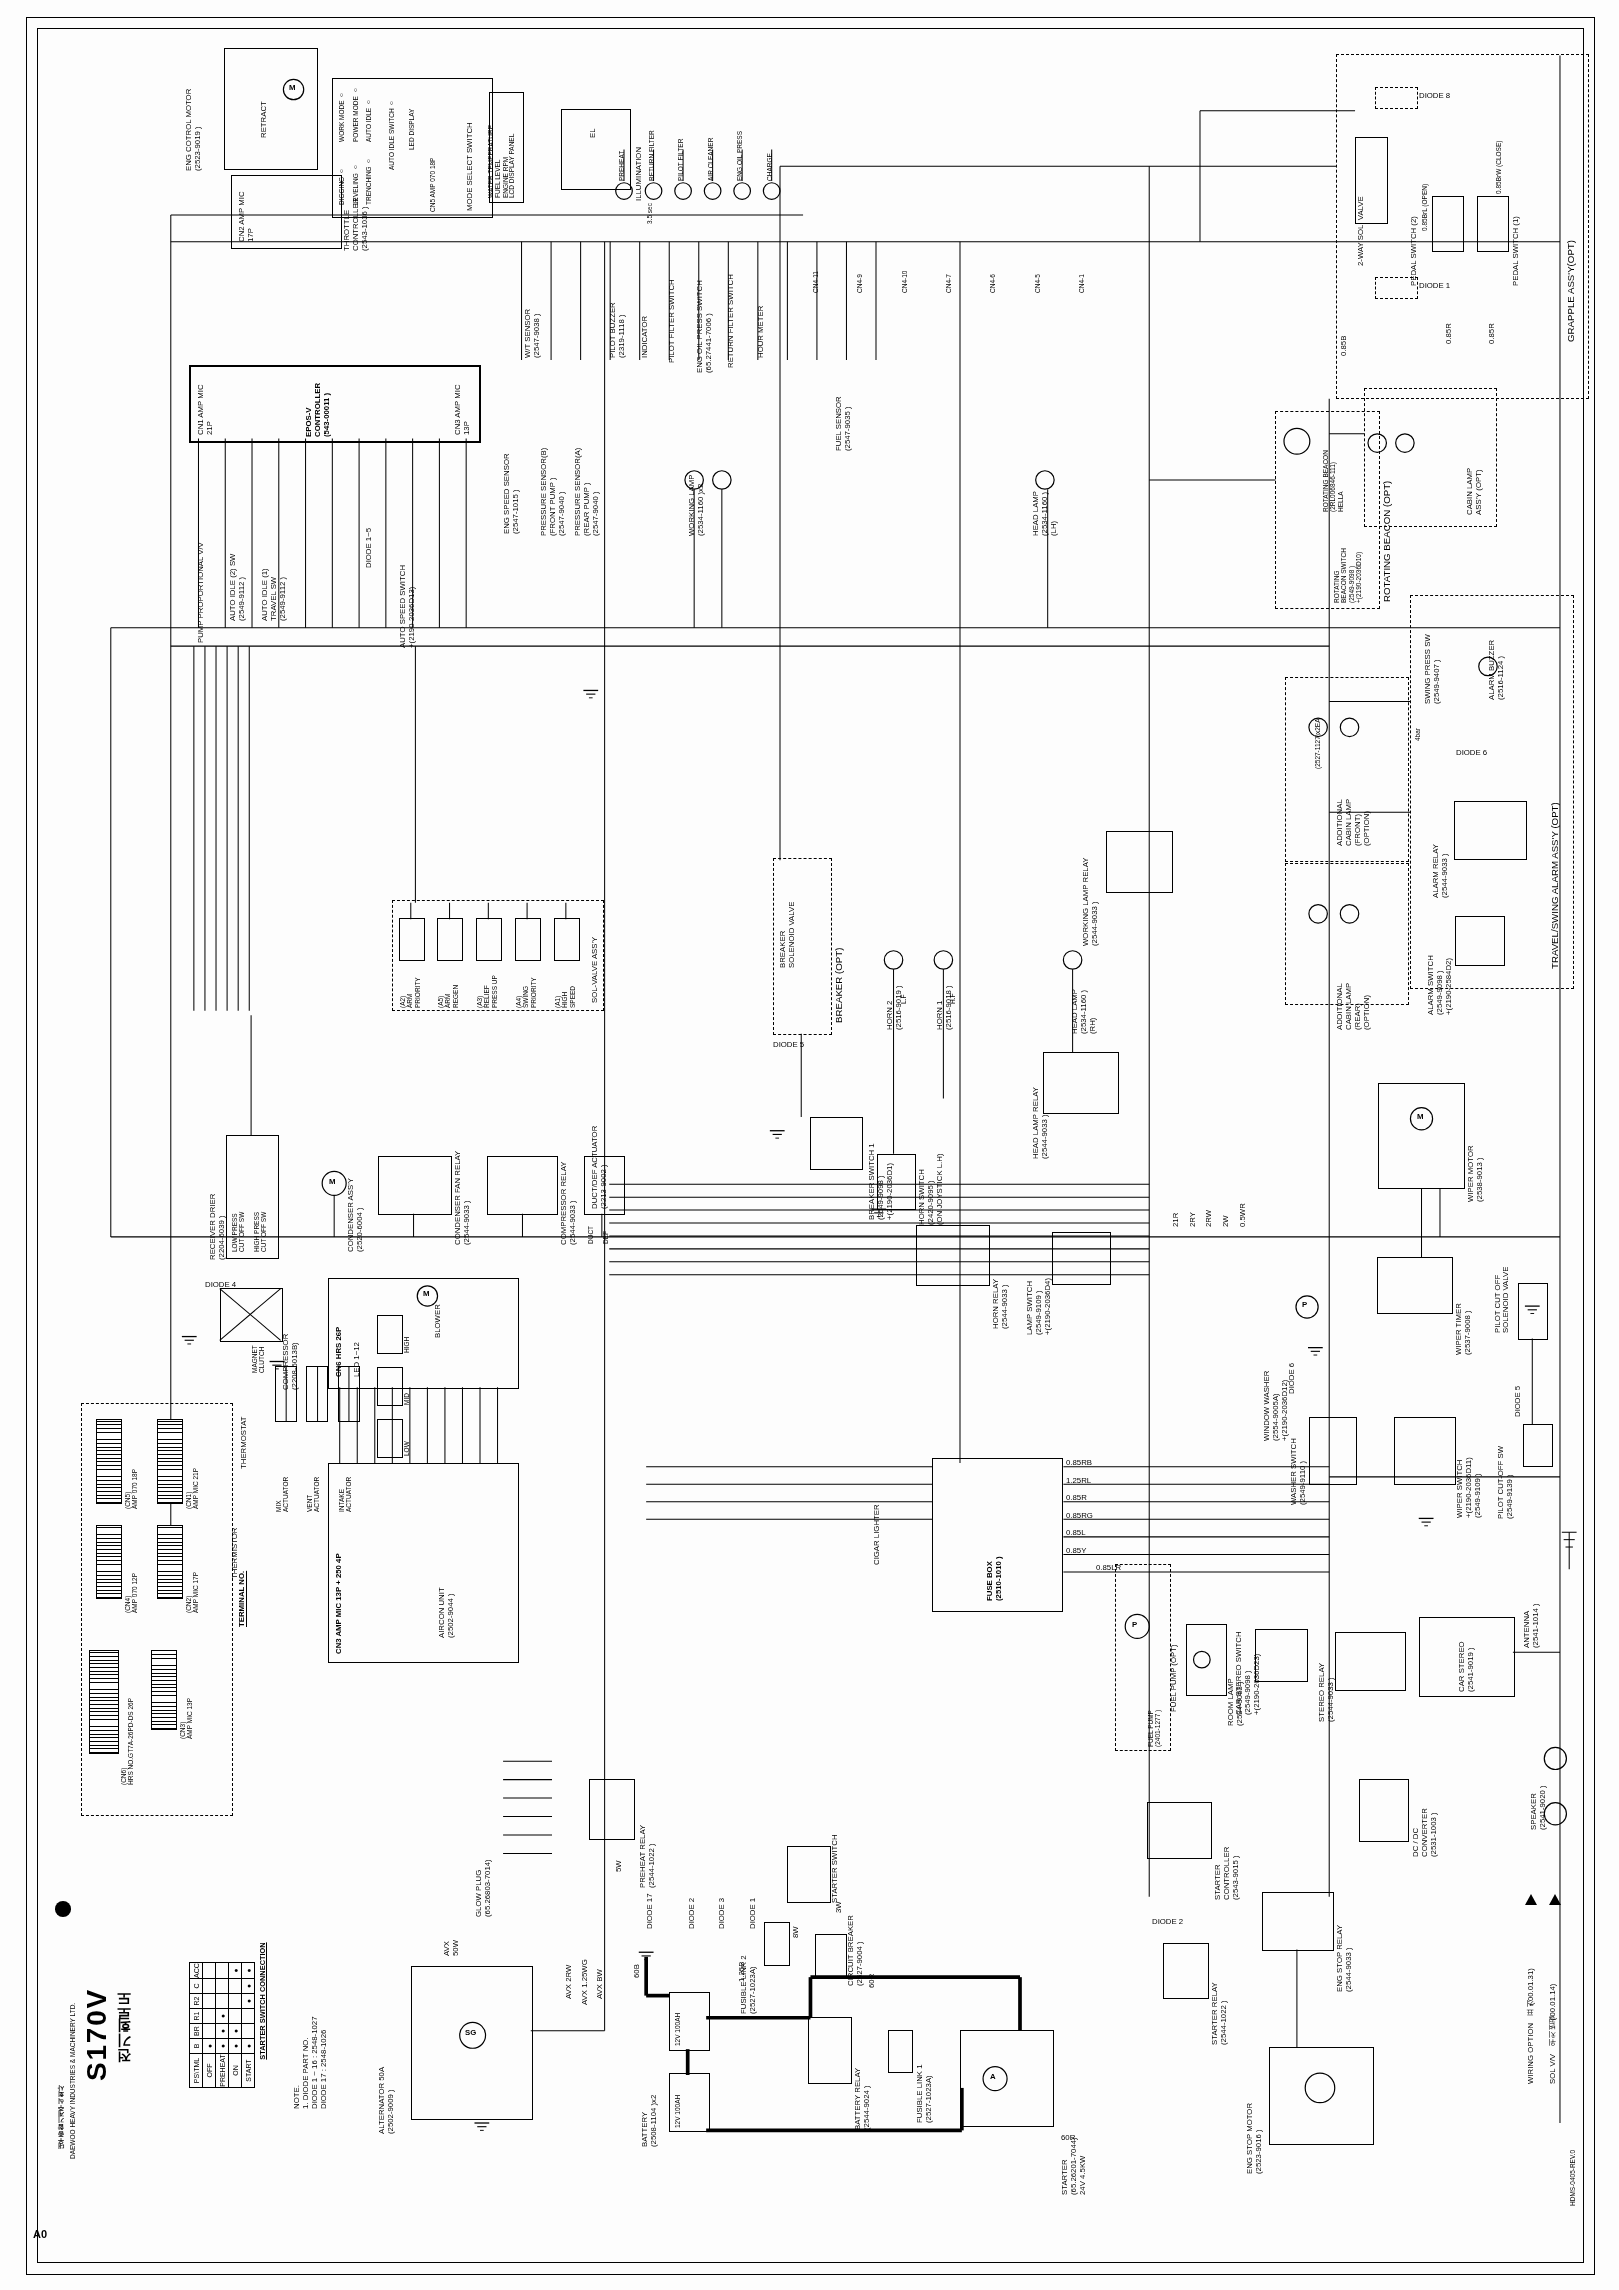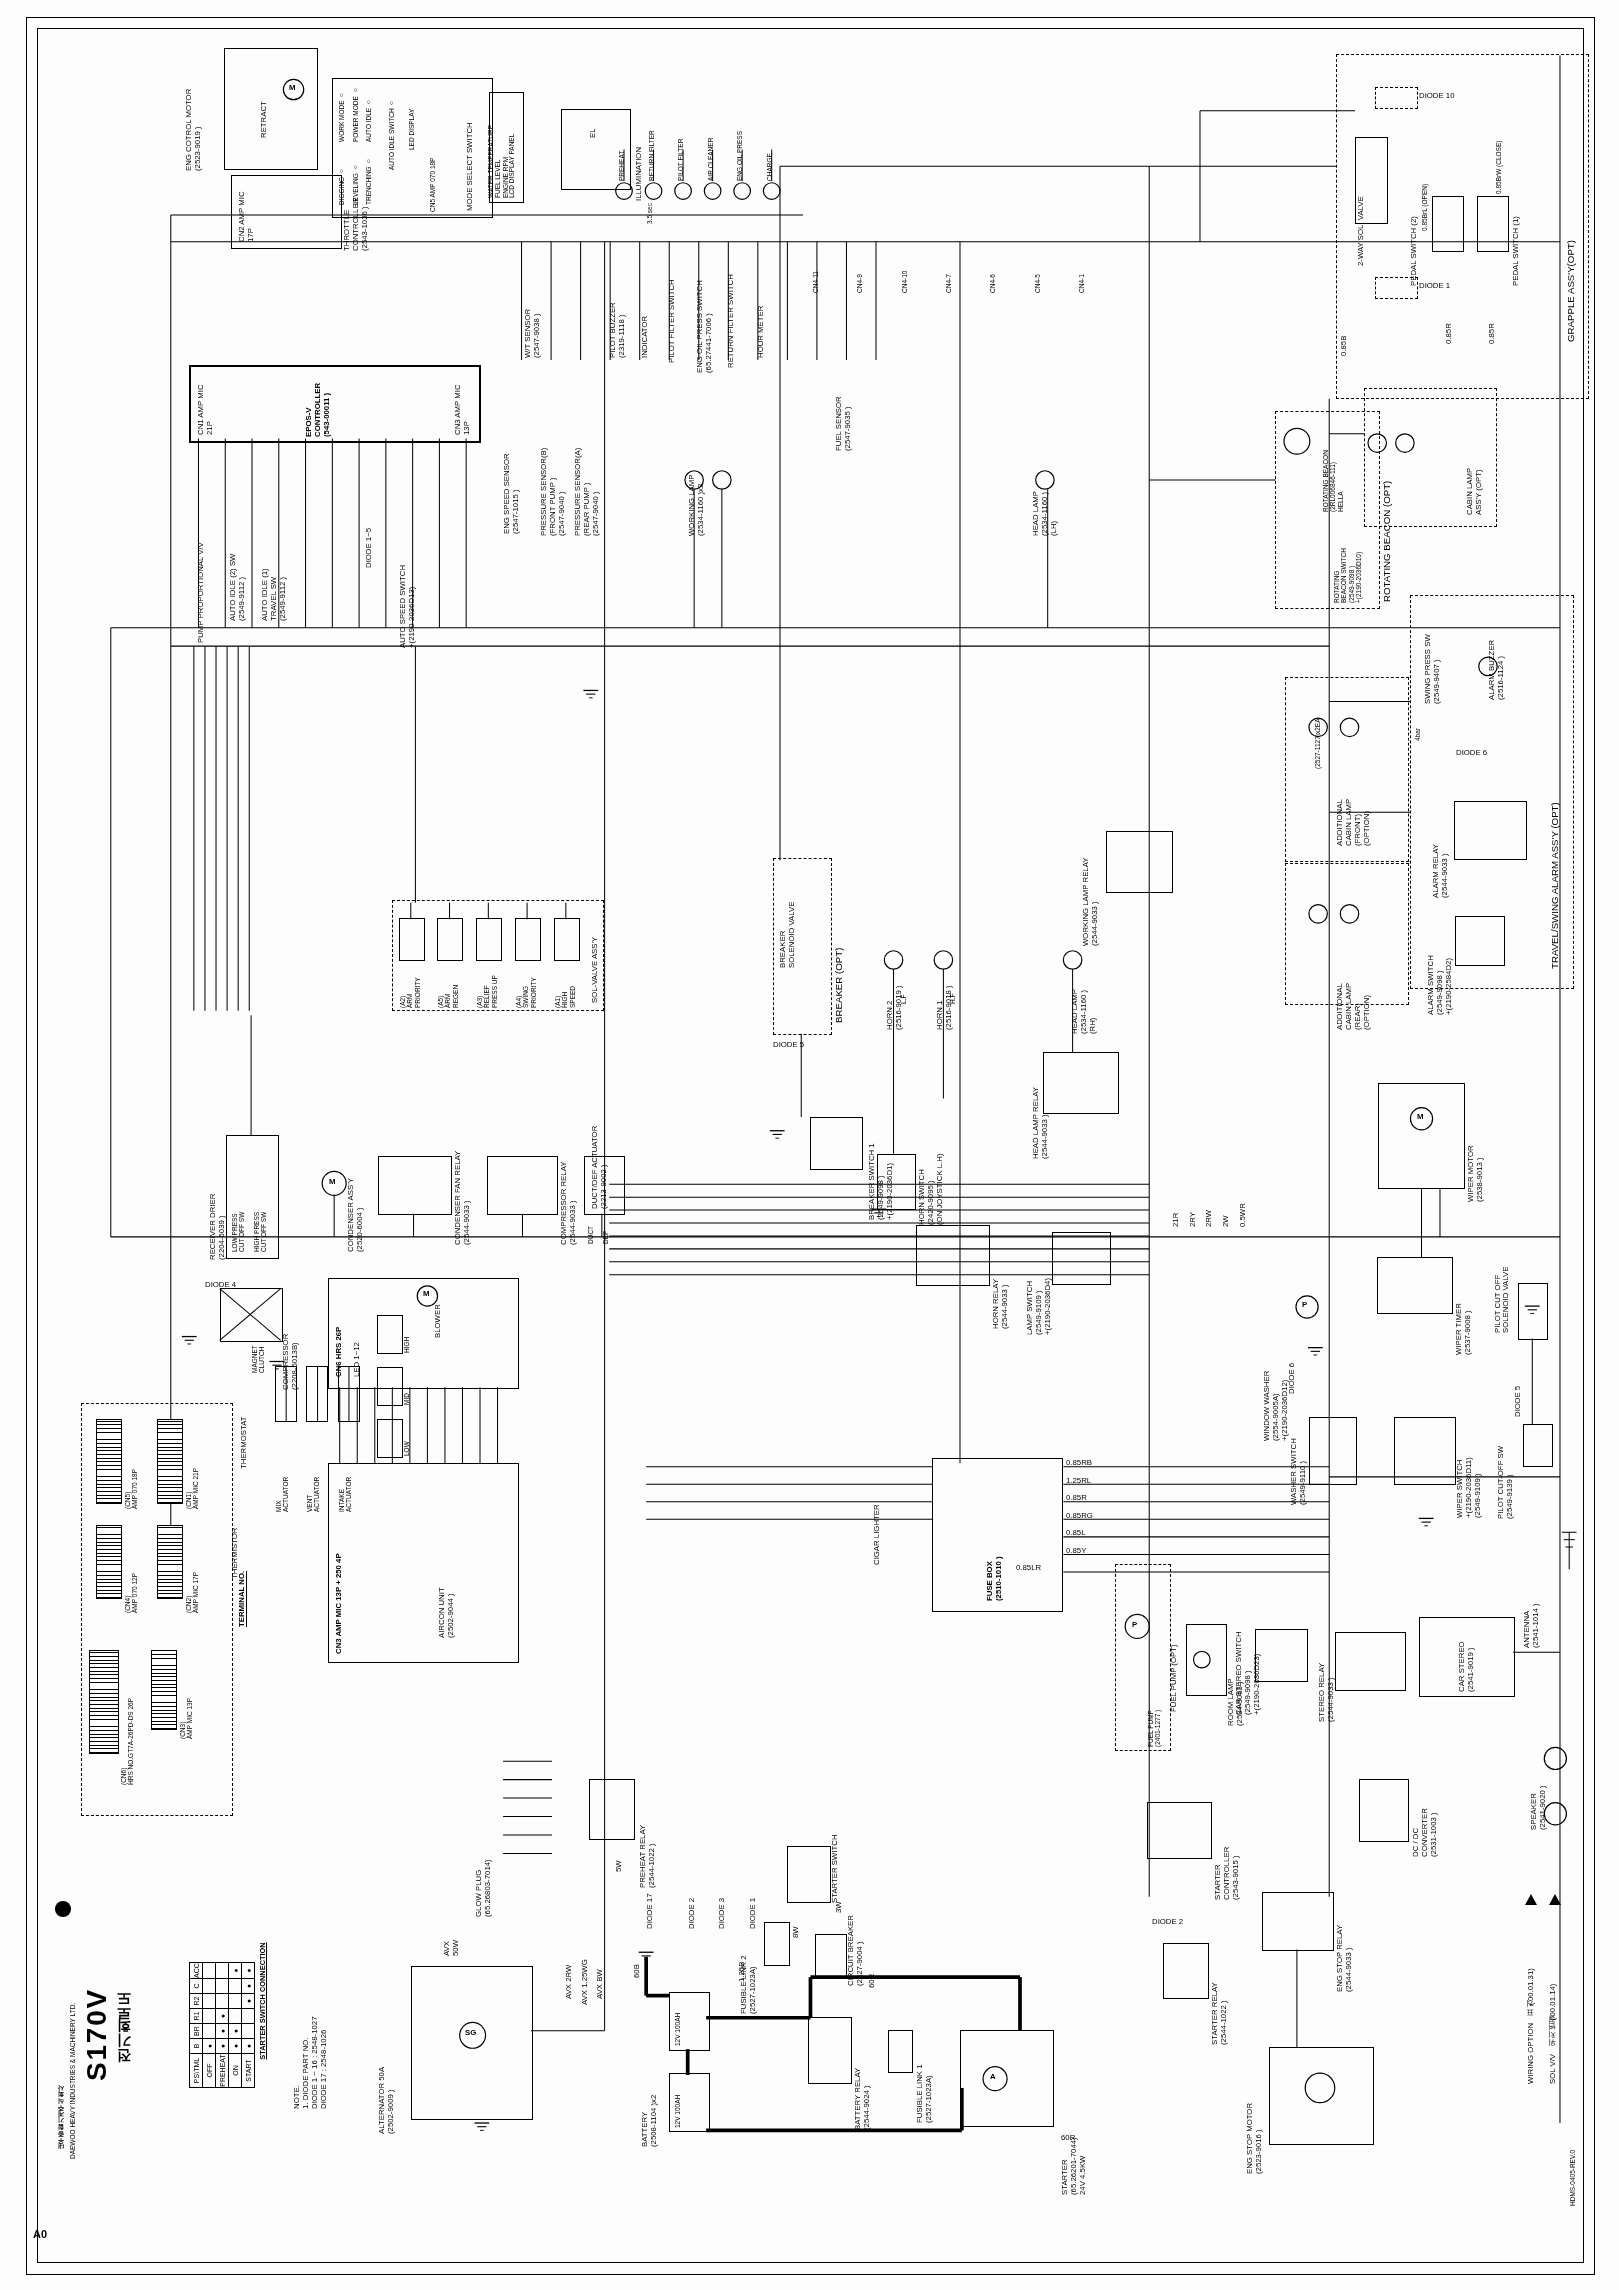--- a/index.html
+++ b/index.html
@@ -426,21 +426,21 @@
 
   <div class="box" style="left:932px;top:1458px;width:129px;height:152px"></div>
   <div class="lbl v b" style="left:986px;top:1467px;height:134px">FUSE BOX
 (2510-1010 )</div>
   <div class="lbl" style="left:1066px;top:1459px">0.85RB</div>
   <div class="lbl" style="left:1066px;top:1477px">1.25RL</div>
   <div class="lbl" style="left:1066px;top:1494px">0.85R</div>
   <div class="lbl" style="left:1066px;top:1512px">0.85RG</div>
   <div class="lbl" style="left:1066px;top:1529px">0.85L</div>
   <div class="lbl" style="left:1066px;top:1547px">0.85Y</div>
-  <div class="lbl" style="left:1016px;top:1564px">0.85LR</div>
+  <div class="lbl" style="left:1096px;top:1564px">0.85LR</div>
   <div class="lbl v" style="left:1172px;top:1183px;height:44px">21R</div>
   <div class="lbl v" style="left:1189px;top:1183px;height:44px">2RY</div>
   <div class="lbl v" style="left:1205px;top:1183px;height:44px">2RW</div>
   <div class="lbl v" style="left:1222px;top:1183px;height:44px">2W</div>
   <div class="lbl v" style="left:1239px;top:1183px;height:44px">0.5WR</div>
   <div class="lbl v" style="left:873px;top:1463px;height:102px">CIGAR LIGHTER</div>
 
   <div class="box dd" style="left:1115px;top:1564px;width:54px;height:185px"></div>
   <div class="lbl v" style="left:1170px;top:1606px;height:106px">FUEL PUMP (OPT)</div>
   <div class="lbl v f7" style="left:1147px;top:1682px;height:65px">FUEL PUMP
@@ -526,21 +526,21 @@
 HELLA</div>
   <div class="lbl v f7" style="left:1333px;top:515px;height:88px">ROTATING
 BEACON SWITCH
 (2549-9098 )
 +(2190-2036D10)</div>
   <div class="box dd" style="left:1336px;top:54px;width:251px;height:343px"></div>
   <div class="lbl v f10" style="left:1565px;top:111px;height:231px">GRAPPLE ASS'Y(OPT)</div>
   <div class="box" style="left:1355px;top:137px;width:31px;height:85px"></div>
   <div class="lbl v" style="left:1340px;top:109px;height:157px;transform:rotate(180deg) translateX(-16.6px)">2-WAY SOL. VALVE</div>
   <div class="box dash" style="left:1375px;top:87px;width:41px;height:20px"></div>
-  <div class="lbl" style="left:1419px;top:92px">DIODE 10</div>
+  <div class="lbl" style="left:1419px;top:92px">DIODE 8</div>
   <div class="box dash" style="left:1375px;top:277px;width:41px;height:20px"></div>
   <div class="lbl" style="left:1419px;top:282px">DIODE 1</div>
   <div class="box" style="left:1477px;top:196px;width:29.5px;height:54px"></div>
   <div class="box" style="left:1432px;top:196px;width:29.5px;height:54px"></div>
   <div class="lbl v" style="left:1512px;top:166px;height:120px">PEDAL SWITCH (1)</div>
   <div class="lbl v" style="left:1410px;top:166px;height:120px">PEDAL SWITCH (2)</div>
   <div class="lbl v f7" style="left:1495px;top:83px;height:111px">0.85BrW (CLOSE)</div>
   <div class="lbl v f7" style="left:1421px;top:120px;height:111px">0.85BrL (OPEN)</div>
 
   <div class="lbl v" style="left:475px;top:1779px;height:138px">GLOW PLUG

